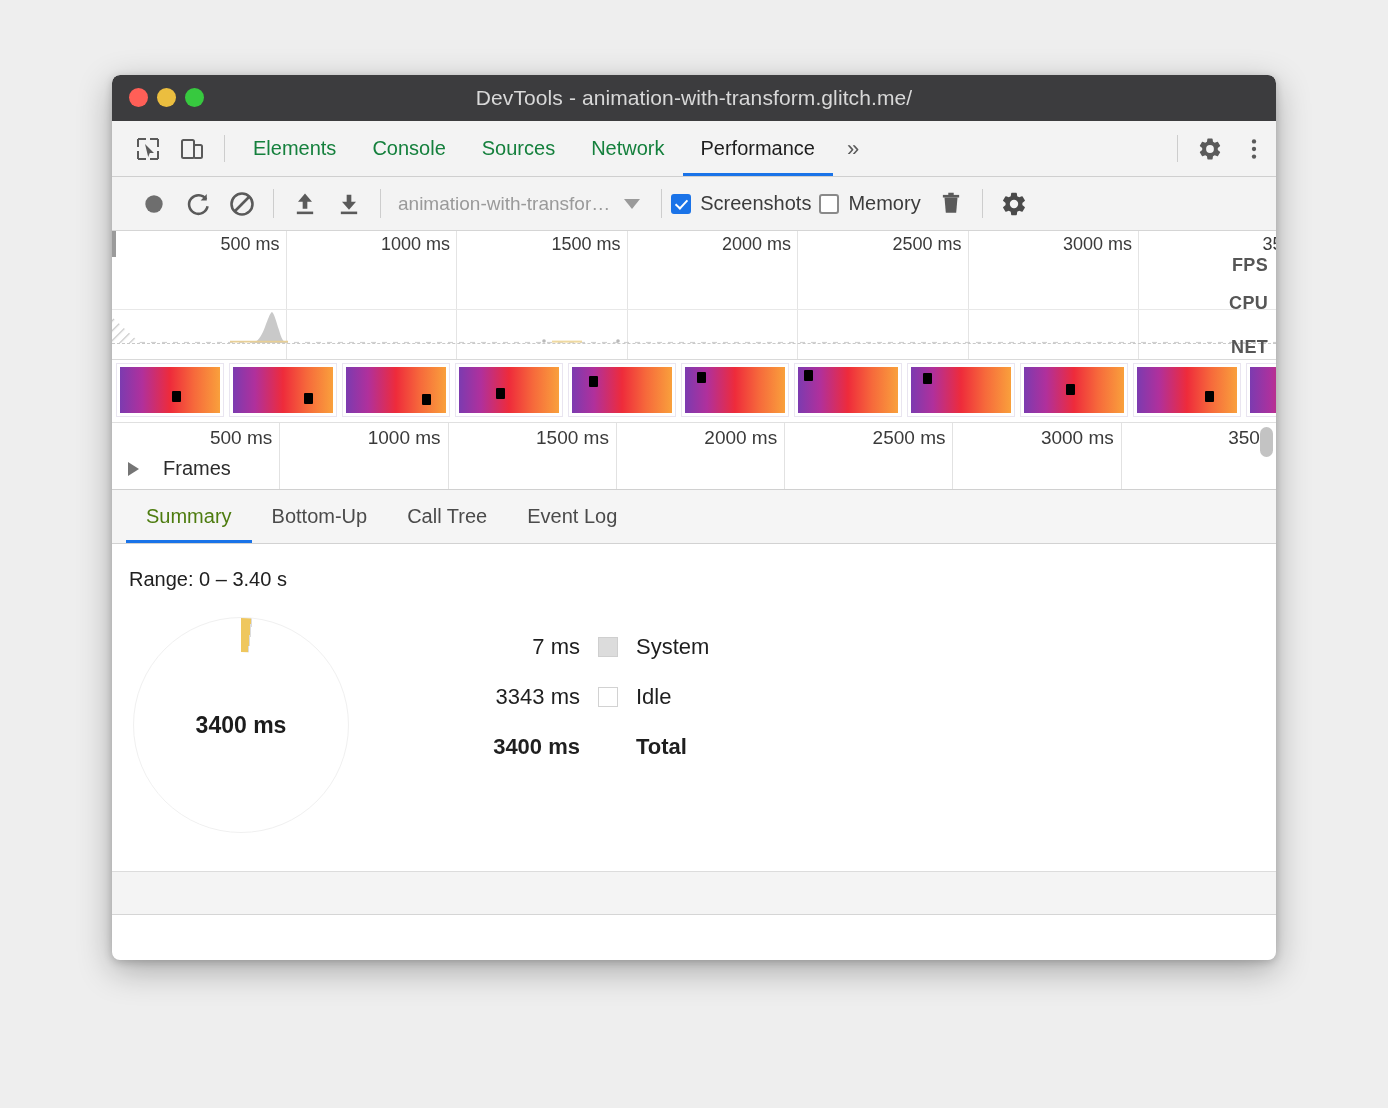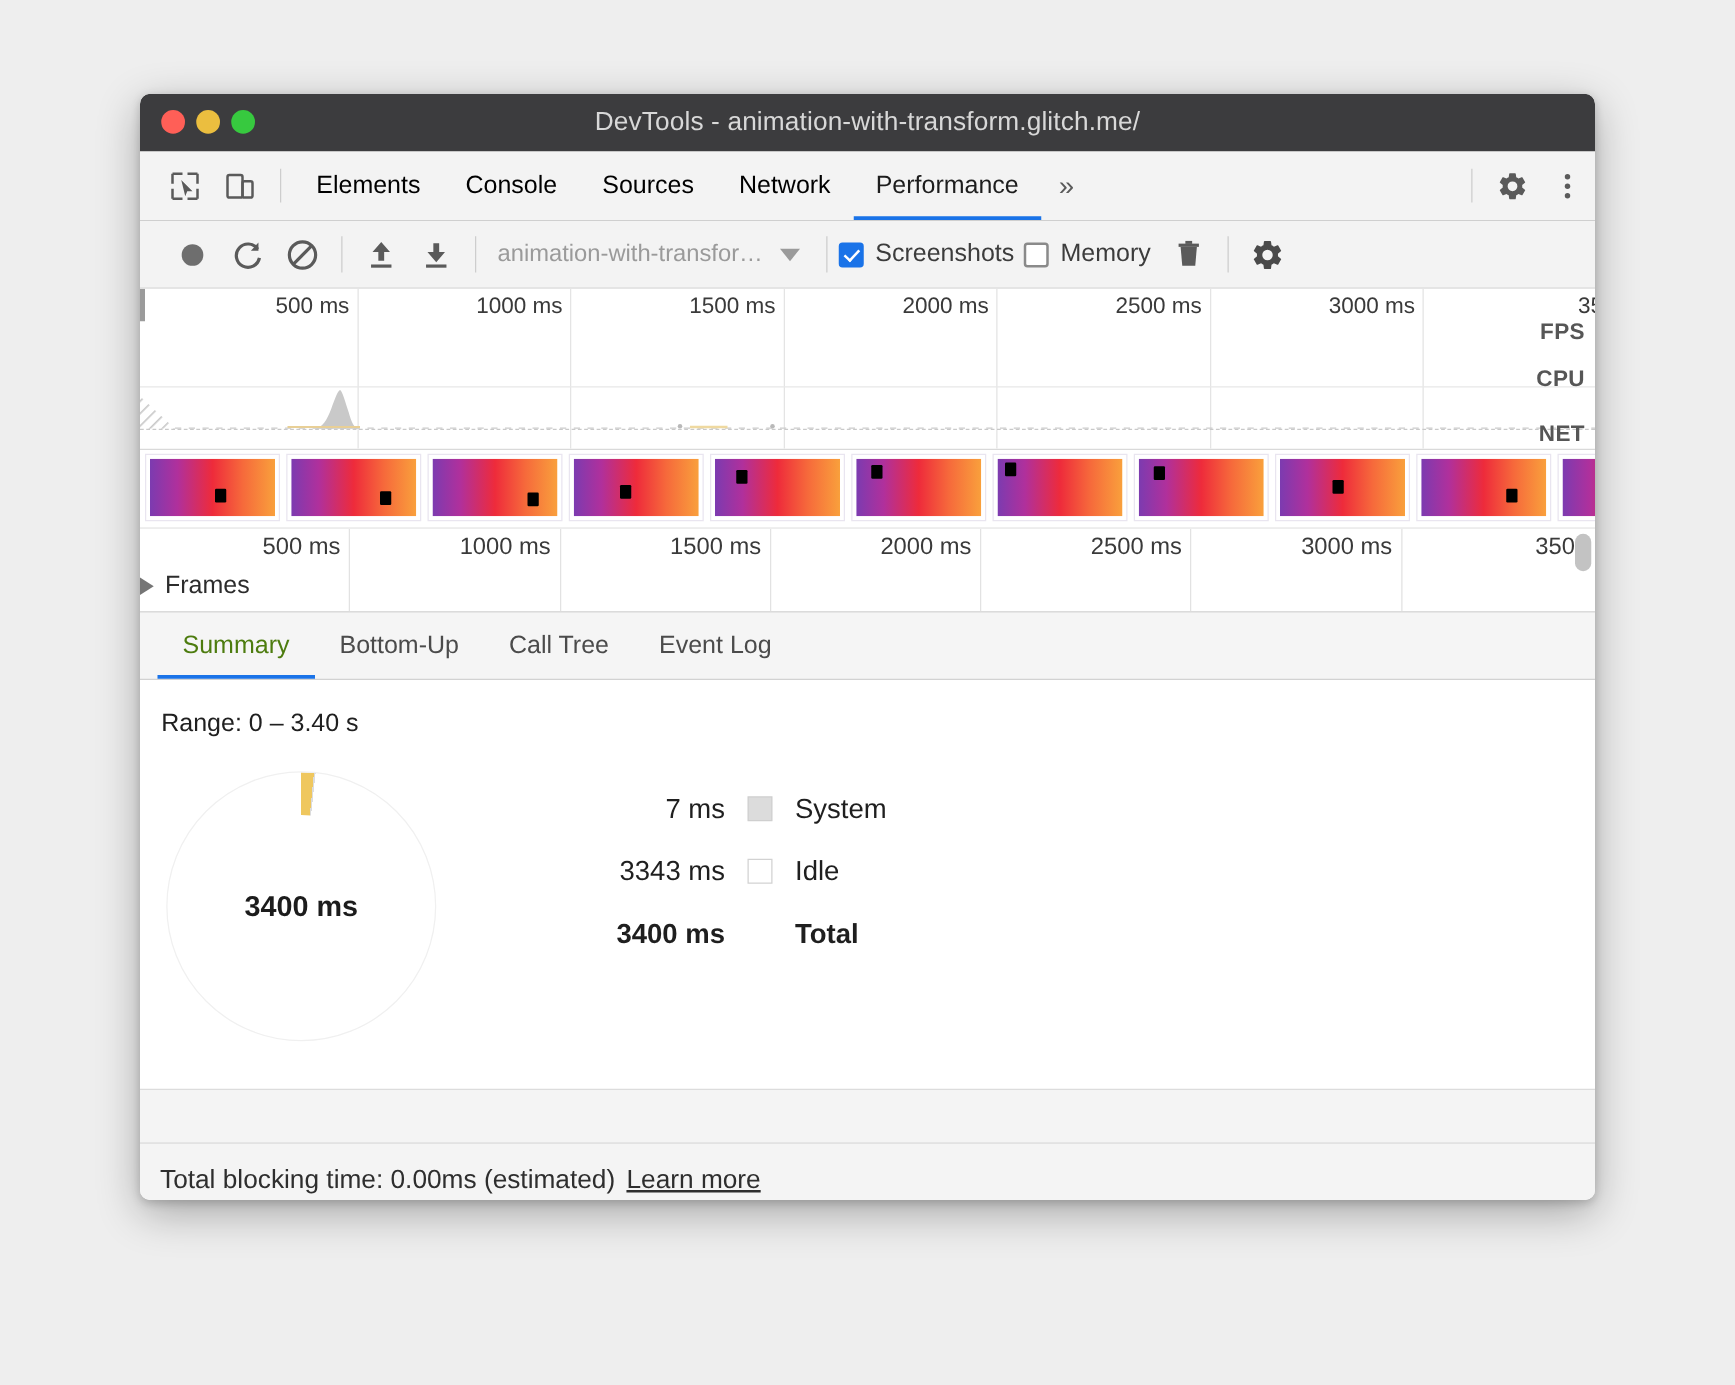--- a/index.html
+++ b/index.html
@@ -81,21 +81,21 @@
   .tb-sep {
     width: 1px;
     background: #cdcdcd;
     margin: 14px 10px;
   }
   .maintab {
     display: flex;
     align-items: center;
     padding: 0 18px;
     font-size: 20px;
-    color: #000000;
+    color: #15803d;
     position: relative;
     cursor: default;
   }
   .maintab.active { color: #1d1d1d; }
   .maintab.active::after {
     content: "";
     position: absolute;
     left: 0; right: 0; bottom: 0;
     height: 3px;
     background: #1a73e8;
@@ -281,21 +281,22 @@
     font-size: 19px;
     color: #3a3a3a;
     white-space: nowrap;
   }
   #frames-row {
     position: absolute;
     left: 0;
     top: 34px;
     display: flex;
     align-items: center;
-    gap: 9px;
+    gap: 24px;
+    padding-left: 16px;
     cursor: default;
   }
   #frames-arrow {
     width: 0; height: 0;
     border-top: 7px solid transparent;
     border-bottom: 7px solid transparent;
     border-left: 11px solid #757575;
   }
   #frames-label { font-size: 20px; color: #2c2c2c; }
   #lr-scroll-thumb {
@@ -731,18 +732,14 @@
         </div>
         <div class="legend-row total">
           <div class="legend-value">3400 ms</div>
           <div class="legend-swatch empty"></div>
           <div class="legend-name">Total</div>
         </div>
       </div>
   </div>
 
   <div id="footer-strip"></div>
-  <div id="footer">
-    <span id="footer-text">Total blocking time: 0.00ms (estimated)</span>
-    <span id="footer-link">Learn more</span>
-  </div>
 
 </div>
 
 </body></html>

